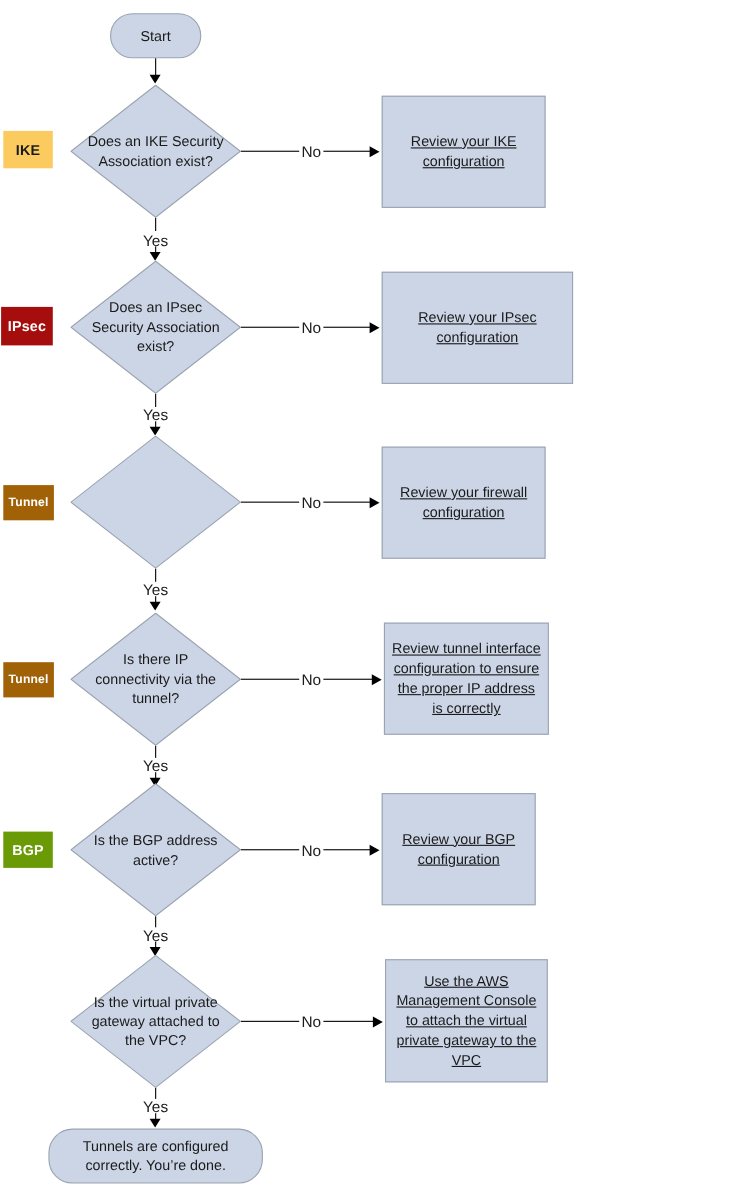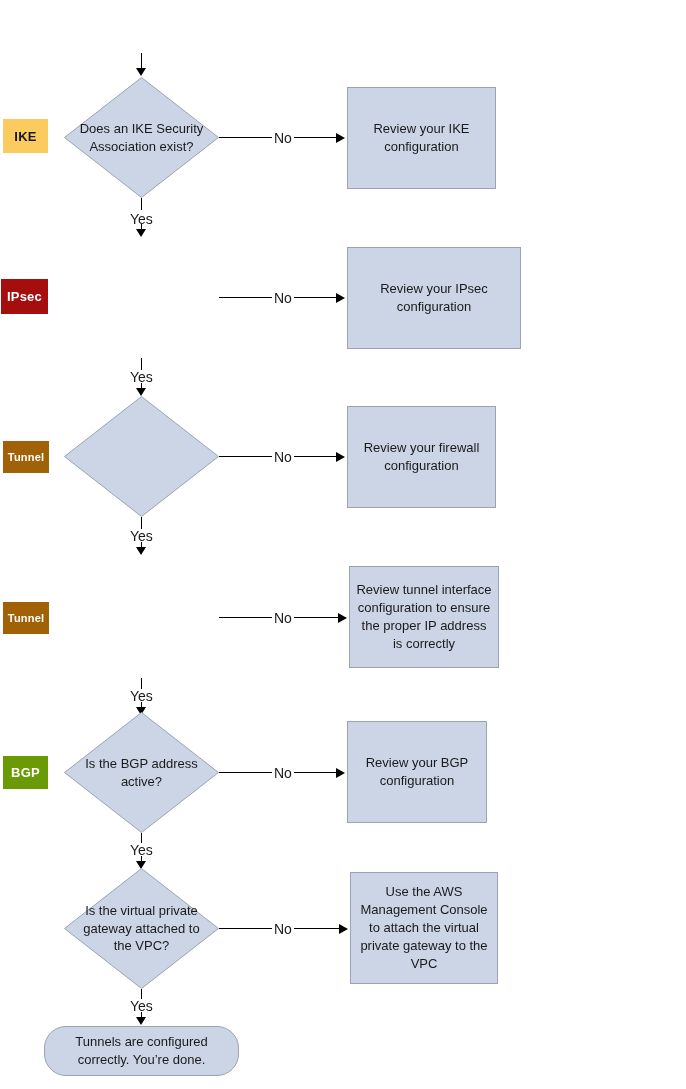--- a/index.html
+++ b/index.html
@@ -57,20 +57,21 @@
     border: 1px solid #9aa3b0;
     box-sizing: border-box;
     display: flex;
     align-items: center;
     justify-content: center;
     text-align: center;
     color: #1a1a1a;
     font-size: 13px;
     line-height: 1.4;
     padding: 4px 6px;
+    text-decoration: underline;
   }
 
   
   .decision {
     position: absolute;
   }
   .decision svg {
     position: absolute;
     left: 0;
     top: 0;
@@ -125,20 +126,23 @@
     padding: 0 2px;
     line-height: 1;
     white-space: nowrap;
   }
 </style>
 </head>
 <body>
 
 <div id="canvas">
 
+  <div class="terminal" style="left:100px; top:12px; width:83px; height:41px;">
+    <span>Start</span>
+  </div>
 
   <div class="vline" style="left:141px; top:53px; height:17px;"></div>
   <div class="arrow-down" style="left:136px; top:68px;"></div>
 
   <div class="badge ike" style="left:3px; top:119px; width:45px; height:34px;">
     <span>IKE</span>
   </div>
   <div class="badge ipsec" style="left:1px; top:279px; width:47px; height:35px;">
     <span>IPsec</span>
   </div>
@@ -165,20 +169,26 @@
 
   <div class="vline" style="left:141px; top:198px; height:12px;"></div>
   <div class="edge-label" style="left:128px; top:212px;">Yes</div>
   <div class="vline" style="left:141px; top:224px; height:9px;"></div>
   <div class="arrow-down" style="left:136px; top:229px;"></div>
 
   <div class="process" style="left:347px; top:87px; width:149px; height:102px;">
     <span>Review your IKE configuration</span>
   </div>
 
+  <div class="decision" style="left:64px; top:237px; width:155px; height:121px;">
+    <svg width="155" height="121" viewBox="0 0 155 121">
+      <polygon points="77.5,0.5 154.5,60.5 77.5,120.5 0.5,60.5" fill="#ccd5e6" stroke="#9aa3b0" stroke-width="1"></polygon>
+    </svg>
+    <div class="dtext">Does an IPsec Security Association exist?</div>
+  </div>
   <div class="hline" style="left:219px; top:297px; width:118px;"></div>
   <div class="arrow-right" style="left:336px; top:293px;"></div>
   <div class="edge-label" style="left:272px; top:291px;">No</div>
   <div class="vline" style="left:141px; top:358px; height:12px;"></div>
   <div class="edge-label" style="left:128px; top:370px;">Yes</div>
   <div class="vline" style="left:141px; top:383px; height:9px;"></div>
   <div class="arrow-down" style="left:136px; top:388px;"></div>
 
   <div class="process" style="left:347px; top:247px; width:174px; height:102px;">
     <span>Review your IPsec configuration</span>
@@ -194,20 +204,26 @@
   <div class="edge-label" style="left:272px; top:450px;">No</div>
   <div class="vline" style="left:141px; top:517px; height:12px;"></div>
   <div class="edge-label" style="left:128px; top:529px;">Yes</div>
   <div class="vline" style="left:141px; top:542px; height:9px;"></div>
   <div class="arrow-down" style="left:136px; top:547px;"></div>
 
   <div class="process" style="left:347px; top:406px; width:149px; height:102px;">
     <span>Review your firewall configuration</span>
   </div>
 
+  <div class="decision" style="left:64px; top:557px; width:155px; height:121px;">
+    <svg width="155" height="121" viewBox="0 0 155 121">
+      <polygon points="77.5,0.5 154.5,60.5 77.5,120.5 0.5,60.5" fill="#ccd5e6" stroke="#9aa3b0" stroke-width="1"></polygon>
+    </svg>
+    <div class="dtext">Is there IP connectivity via the tunnel?</div>
+  </div>
   <div class="hline" style="left:219px; top:617px; width:120px;"></div>
   <div class="arrow-right" style="left:338px; top:613px;"></div>
   <div class="edge-label" style="left:272px; top:611px;">No</div>
   <div class="vline" style="left:141px; top:678px; height:12px;"></div>
   <div class="edge-label" style="left:128px; top:689px;">Yes</div>
   <div class="vline" style="left:141px; top:702px; height:9px;"></div>
   <div class="arrow-down" style="left:136px; top:707px;"></div>
 
   <div class="process" style="left:349px; top:566px; width:150px; height:102px;">
     <span>Review tunnel interface configuration to ensure the proper IP address is correctly</span>

